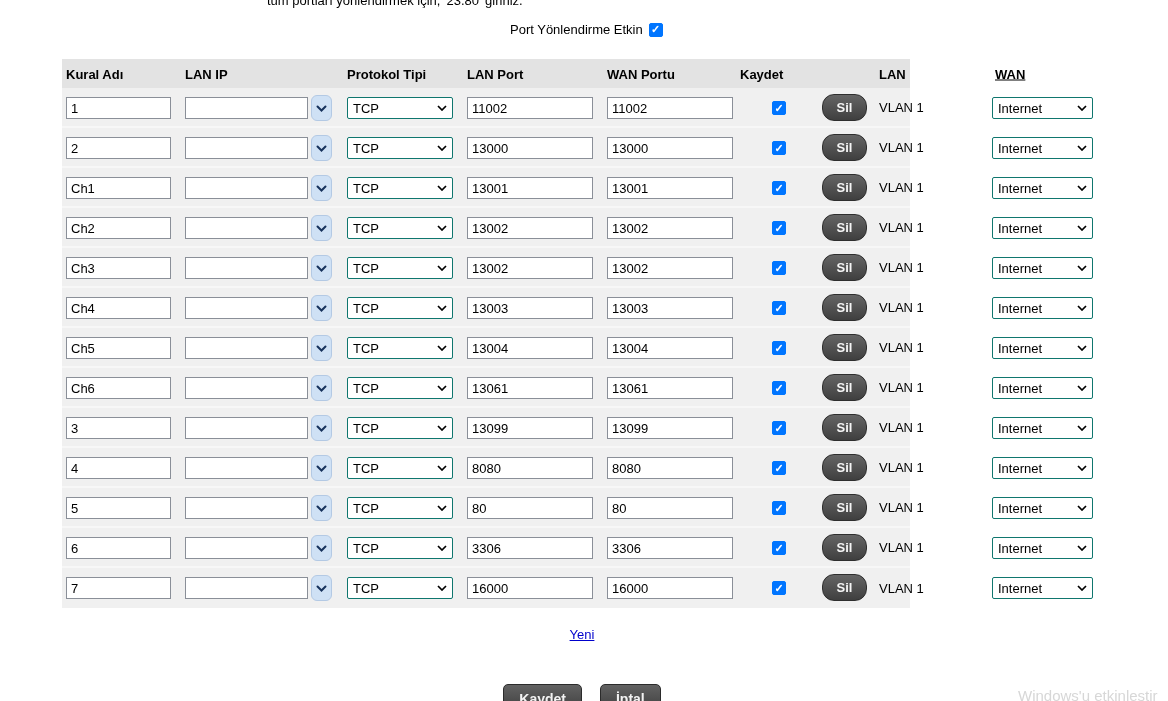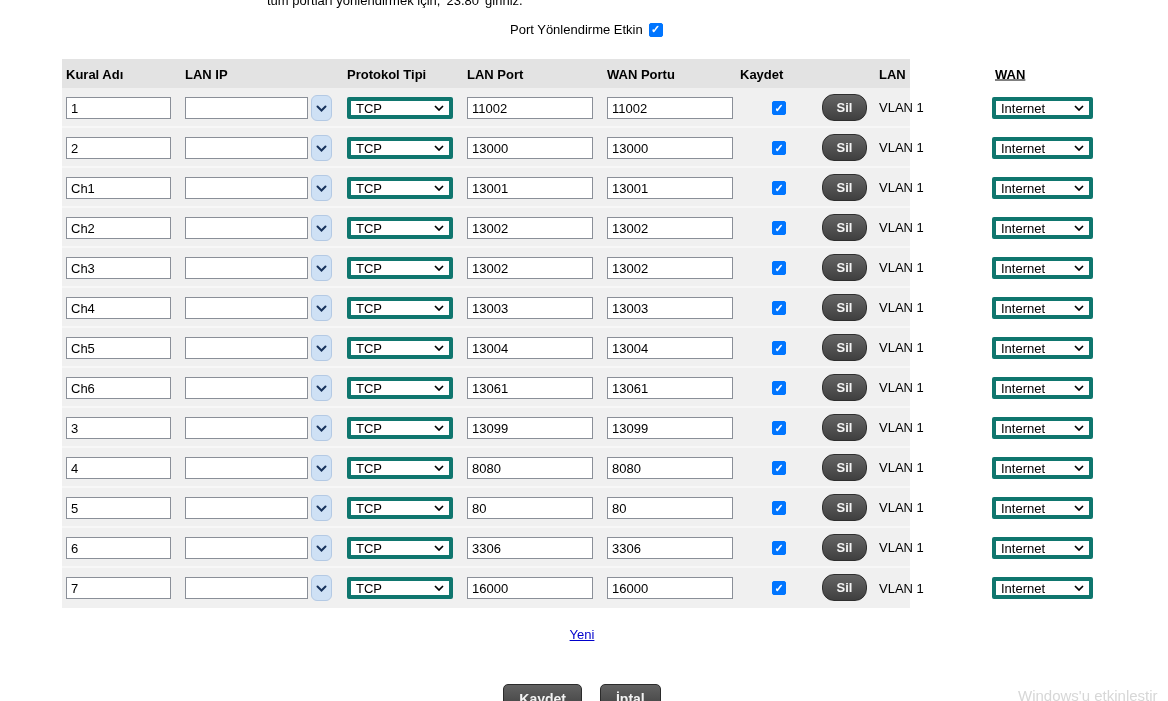--- a/index.html
+++ b/index.html
@@ -64,21 +64,21 @@
 
   .combo-btn {
     position:absolute; left:249px; top:7px;
     width:21px; height:26px;
     background:#cfe1f5; border:1px solid #b3c9e4; border-radius:6px;
     display:flex; align-items:center; justify-content:center;
     cursor:pointer;
   }
   .sel {
     position:absolute; top:9px; height:22px;
-    border:4px solid #0f766e; background:#fff; border-radius:2px;
+    border:1px solid #0f766e; background:#fff; border-radius:2px;
     display:flex; align-items:center; justify-content:space-between;
     padding:0 5px; font-size:13px; cursor:pointer;
   }
   .sel-protocol { left:285px; width:106px; }
   .sel-wan      { left:930px; width:101px; }
   .sel .icon, .combo-btn .icon { display:flex; align-items:center; }
 
   .row .row-check { position:absolute; left:710px; top:13px; }
 
   .sil {

